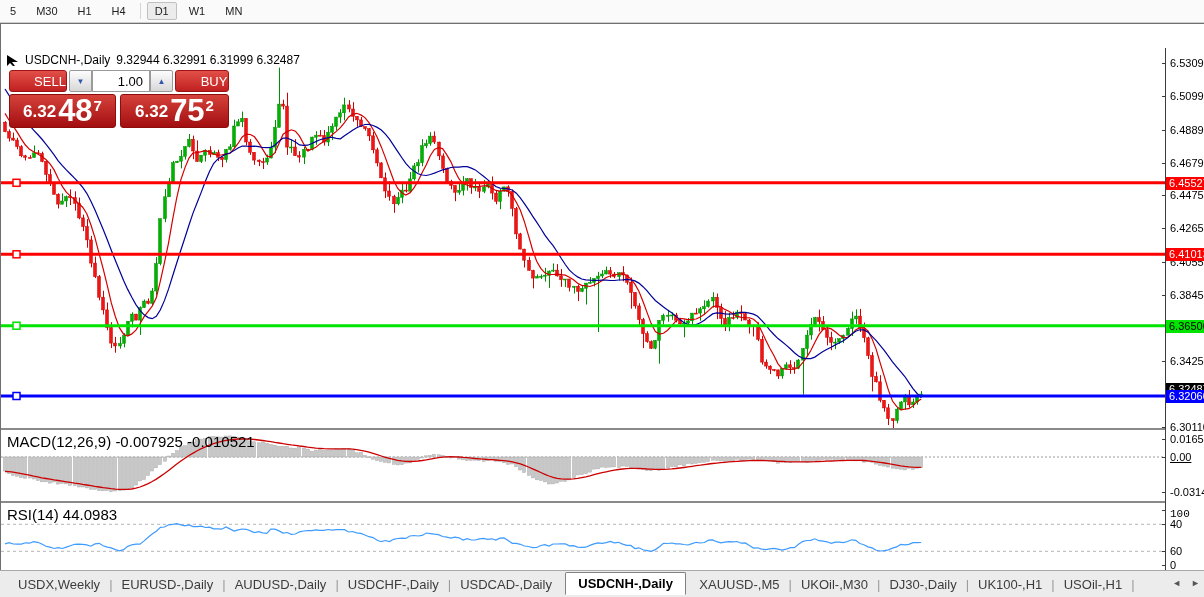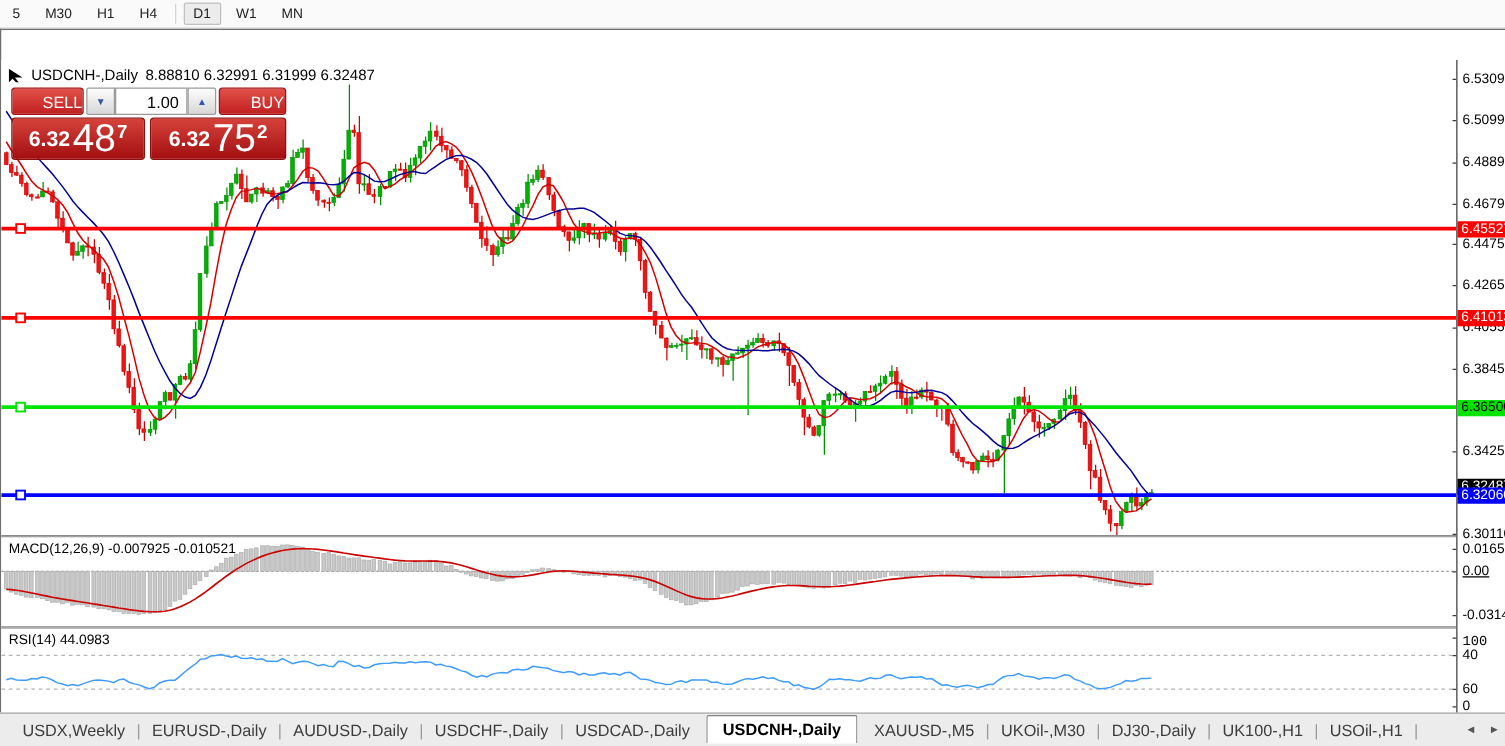--- a/index.html
+++ b/index.html
@@ -20,35 +20,35 @@
   .axis-label{position:absolute;left:4px;font-size:11px;color:#000;white-space:nowrap;}
   .axis-tick{position:absolute;left:-4px;width:3px;height:1px;background:#3c3c3c;}
   .axis-badge{position:absolute;left:0px;height:13px;line-height:13px;font-size:11px;padding:0 2px 0 3px;white-space:nowrap;}
   #date-row{position:absolute;left:0;top:548px;width:1204px;height:22px;background:#fff;border-top:1px solid #3c3c3c;box-sizing:border-box;}
   .date-label{position:absolute;top:4px;font-size:11px;color:#000;white-space:nowrap;}
   
   #title-row{position:absolute;left:6px;top:29px;display:flex;align-items:center;font-size:12px;color:#000;z-index:5;}
   #title-row .sym{margin-left:5px;}
   #title-row .ohlc{margin-left:6px;}
   
-  .ind-label{position:absolute;left:6px;top:3px;font-size:11px;color:#000;z-index:4;white-space:nowrap;}
+  .ind-label{position:absolute;left:6px;top:3px;font-size:15px;color:#000;z-index:4;white-space:nowrap;}
   
   #trade-panel{position:absolute;left:8px;top:46px;width:220px;height:58px;z-index:6;}
   .tp-btn{position:absolute;top:0;height:22px;border-radius:3px;background:linear-gradient(#e25048,#c02020);color:#fff;font-size:13px;display:flex;align-items:center;justify-content:center;border:1px solid #9d1313;box-sizing:border-box;cursor:default;padding-left:24px;}
   #sell-btn{left:0;width:58px;}
   #buy-btn{left:166px;width:54px;}
   .spin-btn{position:absolute;top:0;width:23px;height:22px;background:linear-gradient(#fdfdfd,#d7d7d7);border:1px solid #9a9a9a;box-sizing:border-box;display:flex;align-items:center;justify-content:center;font-size:8px;color:#3355aa;cursor:default;}
   #vol-down{left:60px;border-radius:2px 0 0 2px;}
   #vol-up{left:141px;border-radius:0 2px 2px 0;}
   #vol-field{position:absolute;left:83px;top:0;width:58px;height:22px;background:#fff;border:1px solid #9a9a9a;box-sizing:border-box;font-size:13px;color:#000;text-align:right;padding-right:6px;font-family:"Liberation Sans",sans-serif;}
   .tp-price{position:absolute;top:24px;height:34px;border-radius:3px;background:linear-gradient(#d5423a,#a30e11);border:1px solid #8d0d0d;box-sizing:border-box;color:#fff;display:flex;align-items:flex-end;justify-content:center;padding-bottom:1px;cursor:default;}
   #sell-price{left:0;width:107px;}
   #buy-price{left:111px;width:109px;}
   .tp-small{font-size:17px;font-weight:bold;margin-bottom:4px;}
-  .tp-big{font-size:31px;font-weight:normal;line-height:30px;margin-left:2px;}
+  .tp-big{font-size:31px;font-weight:bold;line-height:30px;margin-left:2px;}
   .tp-sup{font-size:15px;font-weight:bold;margin-bottom:12px;margin-left:1px;}
   
   #tab-bar{position:absolute;left:0;top:570px;width:1204px;height:27px;background:#ececec;border-top:1px solid #a8a8a8;box-sizing:border-box;display:flex;align-items:center;font-size:13px;color:#3c3c3c;}
   .tab-item{padding:3px 8px;white-space:nowrap;cursor:default;}
   .tab-item.active{background:#fff;border:1px solid #808080;border-bottom:1px solid #fff;font-weight:bold;color:#000;padding:3px 12px;margin-top:-2px;border-radius:2px 2px 0 0;}
   .tab-sep{color:#9a9a9a;padding:0 1px;}
   #tab-arrows{position:absolute;right:4px;top:7px;font-size:9px;color:#555;display:flex;gap:10px;}
   svg{display:block;}
 </style>
 </head>
@@ -840,21 +840,21 @@
         <div class="date-label" style="left: 731px;">17 Jan 2022</div>
         <div class="date-label" style="left: 792px;">8 Feb 2022</div>
         <div class="date-label" style="left: 853px;">2 Mar 2022</div>
       </div>
 
     <div id="title-row">
       <svg width="13" height="11">
         <polygon points="0,0 11,7 5,7 8,11 6,11 3,8 0,11" fill="#000"></polygon>
       </svg>
       <span class="sym">USDCNH-,Daily</span>
-      <span class="ohlc">8.88810 6.32991 6.31999 6.32487</span>
+      <span class="ohlc">9.32944 6.32991 6.31999 6.32487</span>
     </div>
 
     <div id="trade-panel">
       <div class="tp-btn" id="sell-btn">SELL</div>
       <div class="spin-btn" id="vol-down">
           <span>▼</span>
         </div>
       <input id="vol-field" value="1.00" style="">
       <div class="spin-btn" id="vol-up">
           <span>▲</span>

